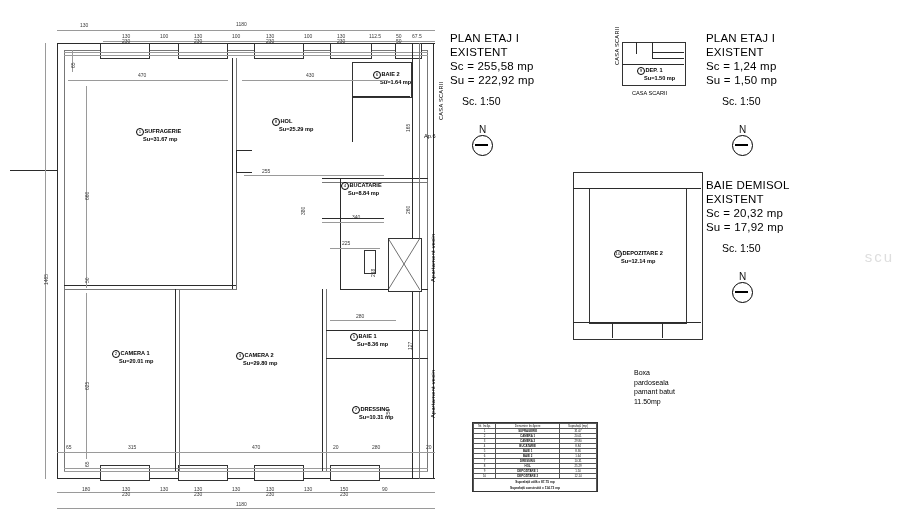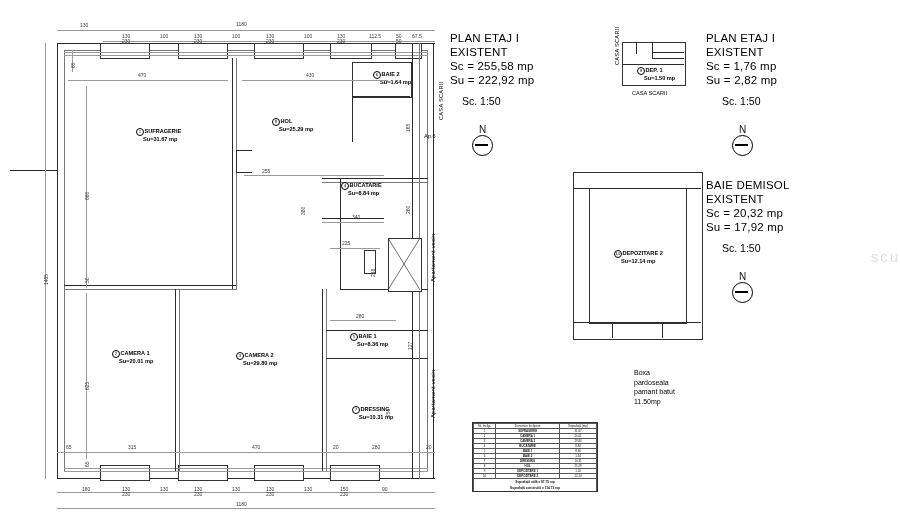--- a/index.html
+++ b/index.html
@@ -46,21 +46,21 @@
   .tbl table{border-collapse:collapse;width:100%;}
   .tbl td,.tbl th{border:.4px solid #555;font-size:2.9px;line-height:4px;
      padding:0;text-align:center;color:#111;font-weight:400;}
   .tbl th{font-size:3px;font-weight:400;}
   .tbl td.nm{font-weight:700;}
   .tbl td.sum{font-size:3.2px;font-weight:700;padding:1px 0;border:none;}
   .tbl tr.sumrow td{border-left:.4px solid #555;border-right:.4px solid #555;}
 
   .boxa{position:absolute;font-size:7px;line-height:9.6px;color:#000;}
 
-  .wm{position:absolute;right:0;top:248px;font-size:15px;color:#dedede;letter-spacing:2px;}
+  .wm{position:absolute;right:6px;top:248px;font-size:15px;color:#dedede;letter-spacing:2px;}
 </style>
 </head>
 <body>
 
 <div class="sheet">
 
   <div>
 
     <div class="ln" style="left:57px;  top:43px;  width:378px; height:1.3px;"></div>
     <div class="ln" style="left:57px;  top:43px;  width:1.3px; height:436px;"></div>
@@ -288,22 +288,22 @@
       <span class="num">9</span><b>DEP. 1</b>
       <span class="su">Su=1.50 mp</span>
     </div>
 
     <div class="sidelbl" style="left:614px; top:65px;">CASA SCARII</div>
     <div class="plainlbl" style="left:632px; top:90px;">CASA SCARII</div>
 
     <div class="title-blk" style="left:706px; top:31px;">
       <div class="t1">PLAN  ETAJ I</div>
       <div class="t1">EXISTENT</div>
-      <div>Sc = 1,76 mp</div>
-      <div>Su = 2,82 mp</div>
+      <div>Sc = 1,24 mp</div>
+      <div>Su = 1,50 mp</div>
     </div>
     <div class="scale" style="left:722px; top:95px;">Sc. 1:50</div>
     <div class="north" style="left:732px; top:135px;">
       <div class="n">N</div>
       <div class="circ"></div>
       <div class="bar"></div>
     </div>
   </div>
 
   <div>

